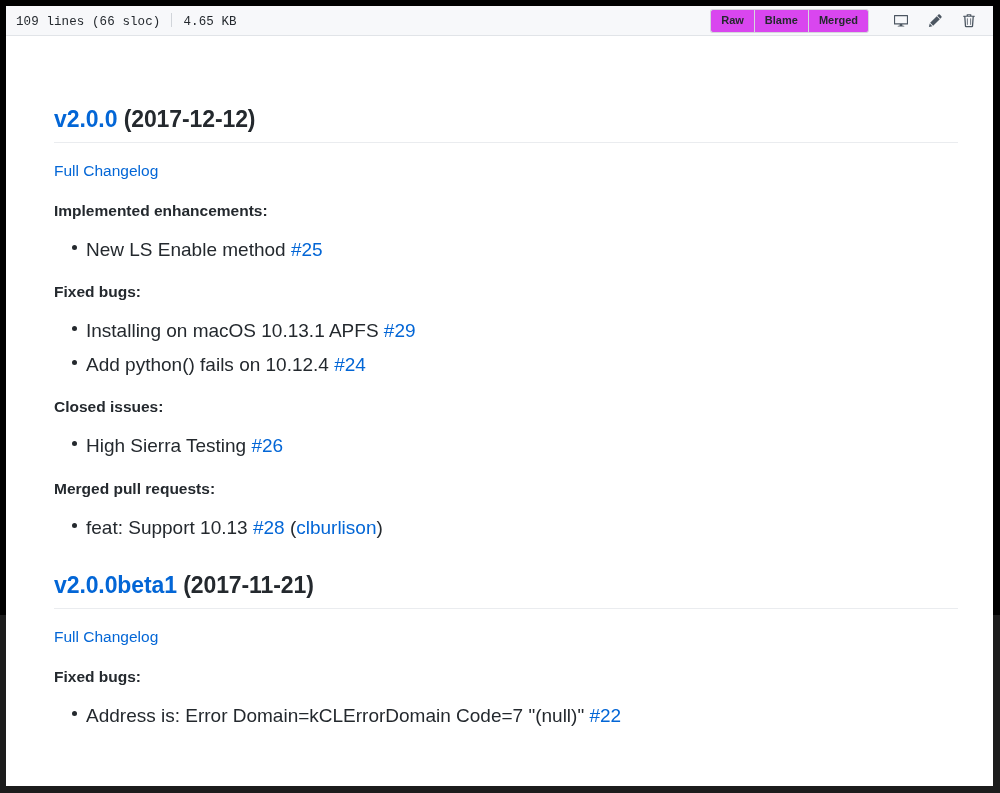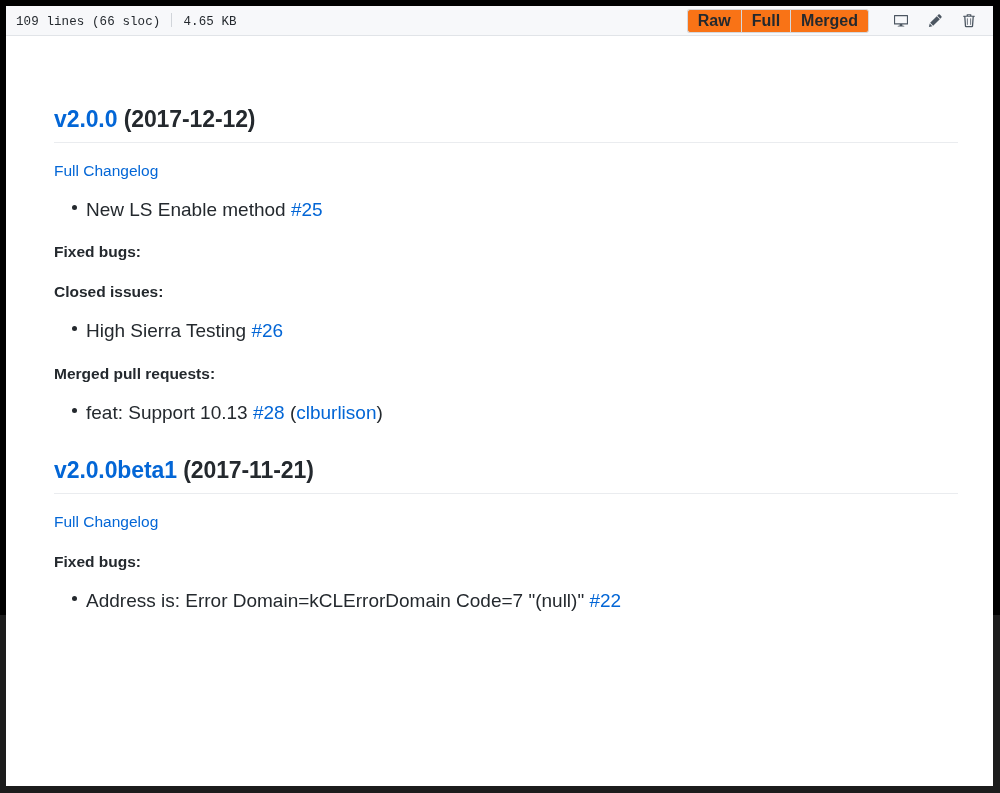--- a/index.html
+++ b/index.html
@@ -62,24 +62,24 @@
     right: 12px;
     top: 3px;
     display: flex;
     align-items: center;
   }
   .btn-group {
     display: flex;
   }
   .btn {
     font-family: "Liberation Sans", sans-serif;
-    font-size: 16px;
+    font-size: 11px;
     font-weight: bold;
     color: #24292e;
-    background: #f97316;
+    background: #d946ef;
     border: 1px solid #d5d8dc;
     border-right-width: 0;
     padding: 3px 10px 4px;
     line-height: 15px;
     white-space: nowrap;
   }
   .btn:first-child { border-radius: 3px 0 0 3px; }
   .btn:last-child {
     border-right-width: 1px;
     border-radius: 0 3px 3px 0;
@@ -163,21 +163,21 @@
   <div id="page">
 
     <div id="toolbar">
       <div class="meta">
         <span>109 lines (66 sloc)</span><span class="meta-sep"></span><span>4.65 KB</span>
       </div>
 
       <div class="toolbar-right">
         <div class="btn-group">
           <button class="btn">Raw</button>
-          <button class="btn">Full</button>
+          <button class="btn">Blame</button>
           <button class="btn">Merged</button>
         </div>
 
         <span class="icon-btn">
           <svg width="16" height="16" viewBox="0 0 16 16" fill="currentColor" aria-hidden="true">
             <path d="M1.5 2h13a.5.5 0 0 1 .5.5v8.5a.5.5 0 0 1-.5.5H9.2l.35 1.3H11a.35.35 0 0 1 0 .7H5a.35.35 0 0 1 0-.7h1.45L6.8 11.5H1.5a.5.5 0 0 1-.5-.5V2.5a.5.5 0 0 1 .5-.5zm.6 1.3v7h11.8v-7H2.1z"></path>
           </svg>
         </span>
 
         <span class="icon-btn">
@@ -194,25 +194,30 @@
       </div>
     </div>
 
     <div id="content">
 
 
       <h2 class="release"><a href="#">v2.0.0</a> <span>(2017-12-12)</span></h2>
 
       <p class="para"><a href="#">Full Changelog</a></p>
 
+      <p class="para bold">Implemented enhancements:</p>
       <ul class="items">
         <li><span>New LS Enable method </span><a href="#">#25</a></li>
       </ul>
 
       <p class="para bold">Fixed bugs:</p>
+      <ul class="items">
+        <li><span>Installing on macOS 10.13.1 APFS </span><a href="#">#29</a></li>
+        <li><span>Add python() fails on 10.12.4 </span><a href="#">#24</a></li>
+      </ul>
 
       <p class="para bold">Closed issues:</p>
       <ul class="items">
         <li><span>High Sierra Testing </span><a href="#">#26</a></li>
       </ul>
 
       <p class="para bold">Merged pull requests:</p>
       <ul class="items">
         <li><span>feat: Support 10.13 </span><a href="#">#28</a> (<a href="#">clburlison</a>)</li>
       </ul>

